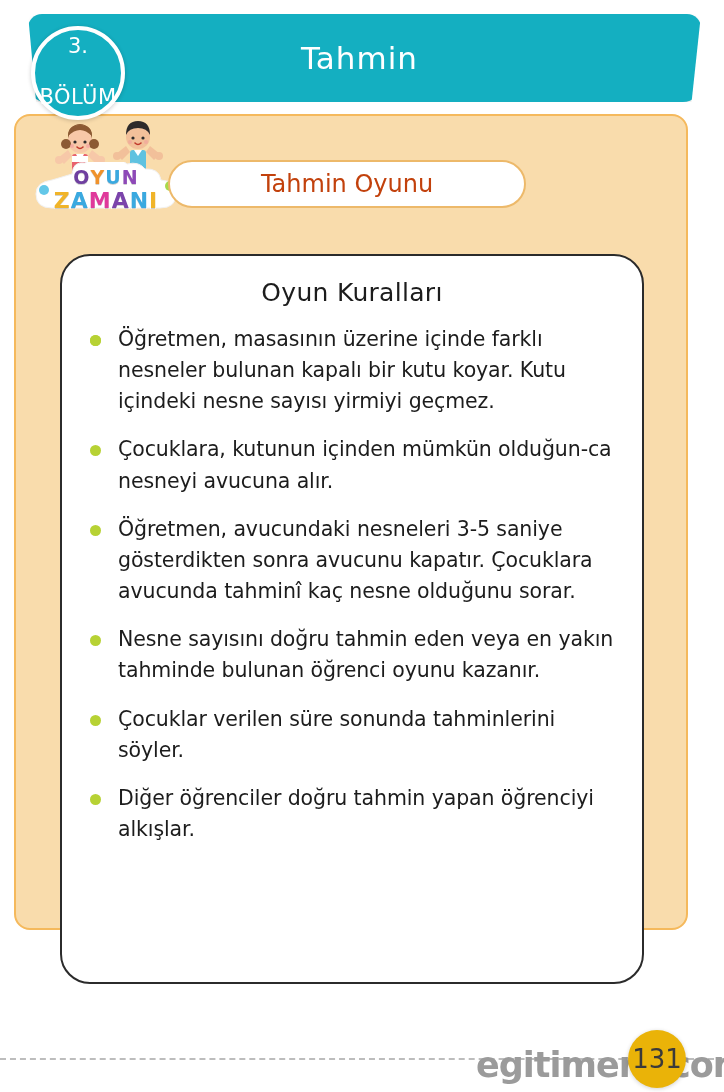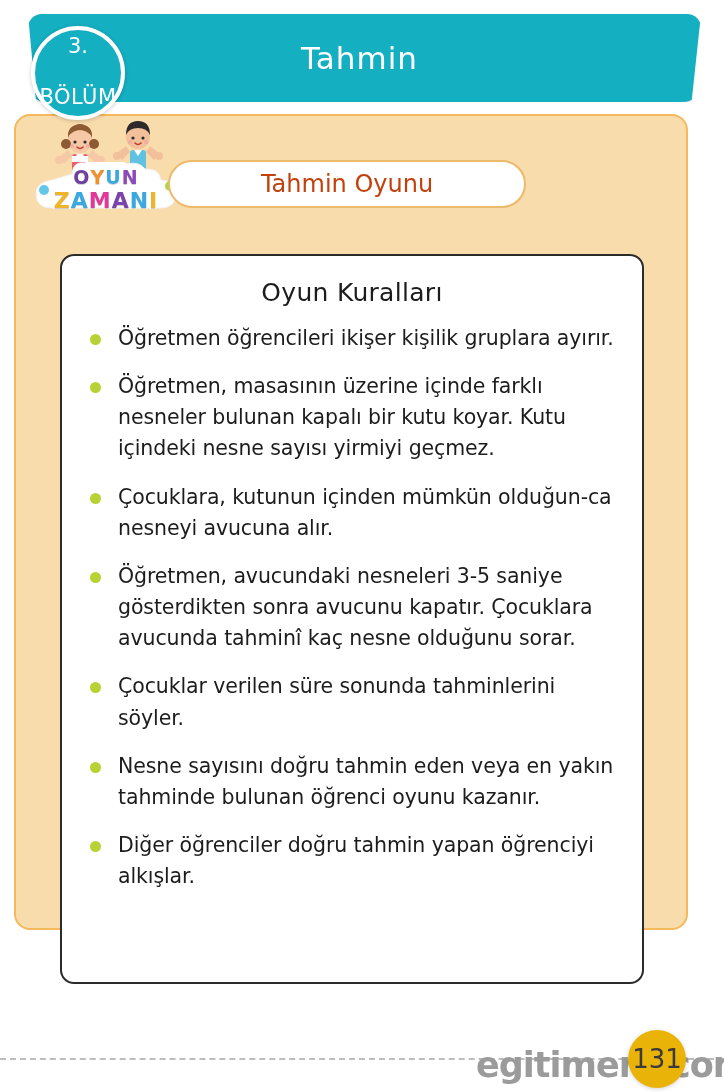--- a/index.html
+++ b/index.html
@@ -163,21 +163,21 @@
 
   
   .rules-card {
     position: absolute;
     left: 44px;
     top: 138px;
     width: 584px;
     height: 730px;
     background: #ffffff;
     border: 2px solid #2b2b2b;
-    border-radius: 14px;
+    border-radius: 30px;
     box-sizing: border-box;
     padding: 16px 22px 10px 22px;
   }
   .rules-heading {
     text-align: center;
     color: #1c1c1c;
     font-size: 25px;
     font-family: "DejaVu Sans", sans-serif;
     margin: 6px 0 16px 0;
     letter-spacing: 0.3px;
@@ -307,26 +307,26 @@
       <div class="logo-word top" id="logo-line-1"><span style="color: rgb(111, 63, 160);">O</span><span style="color: rgb(240, 146, 43);">Y</span><span style="color: rgb(58, 169, 224);">U</span><span style="color: rgb(142, 73, 184);">N</span></div>
       <div class="logo-word bottom" id="logo-line-2"><span style="color: rgb(240, 180, 41);">Z</span><span style="color: rgb(58, 169, 224);">A</span><span style="color: rgb(224, 57, 155);">M</span><span style="color: rgb(123, 68, 171);">A</span><span style="color: rgb(58, 169, 224);">N</span><span style="color: rgb(240, 180, 41);">I</span></div>
     </div>
   </div>
 
   <div class="title-pill">Tahmin Oyunu</div>
 
   <div class="rules-card">
     <div class="rules-heading">Oyun Kuralları</div>
     <ul class="rules-list" id="rules-list">
-        <li class="rule-item"><span class="rule-bullet" style="background: rgb(183, 210, 52);"></span><span>Öğretmen öğrencileri ikişer kişilik gruplara ayırır.</span></li>
+        <li class="rule-item"><span class="rule-bullet" style="background: rgb(183, 210, 52);"></span></li>
         <li class="rule-item"><span class="rule-bullet" style="background: rgb(183, 210, 52);"></span><span>Öğretmen, masasının üzerine içinde farklı nesneler bulunan kapalı bir kutu koyar. Kutu içindeki nesne sayısı yirmiyi geçmez.</span></li>
         <li class="rule-item"><span class="rule-bullet" style="background: rgb(183, 210, 52);"></span><span>Çocuklara, kutunun içinden mümkün olduğun-ca nesneyi avucuna alır.</span></li>
         <li class="rule-item"><span class="rule-bullet" style="background: rgb(183, 210, 52);"></span><span>Öğretmen, avucundaki nesneleri 3-5 saniye gösterdikten sonra avucunu kapatır. Çocuklara avucunda tahminî kaç nesne olduğunu sorar.</span></li>
+        <li class="rule-item"><span class="rule-bullet" style="background: rgb(183, 210, 52);"></span><span>Nesne sayısını doğru tahmin eden veya en yakın tahminde bulunan öğrenci oyunu kazanır.</span></li>
         <li class="rule-item"><span class="rule-bullet" style="background: rgb(183, 210, 52);"></span><span>Çocuklar verilen süre sonunda tahminlerini söyler.</span></li>
-        <li class="rule-item"><span class="rule-bullet" style="background: rgb(183, 210, 52);"></span><span>Nesne sayısını doğru tahmin eden veya en yakın tahminde bulunan öğrenci oyunu kazanır.</span></li>
         <li class="rule-item"><span class="rule-bullet" style="background: rgb(183, 210, 52);"></span><span>Diğer öğrenciler doğru tahmin yapan öğrenciyi alkışlar.</span></li>
       </ul>
   </div>
 </div>
 
 <div class="cut-line"></div>
 <div class="watermark">egitimera.com</div>
 <div class="page-number">131</div>
 
 </body></html>

